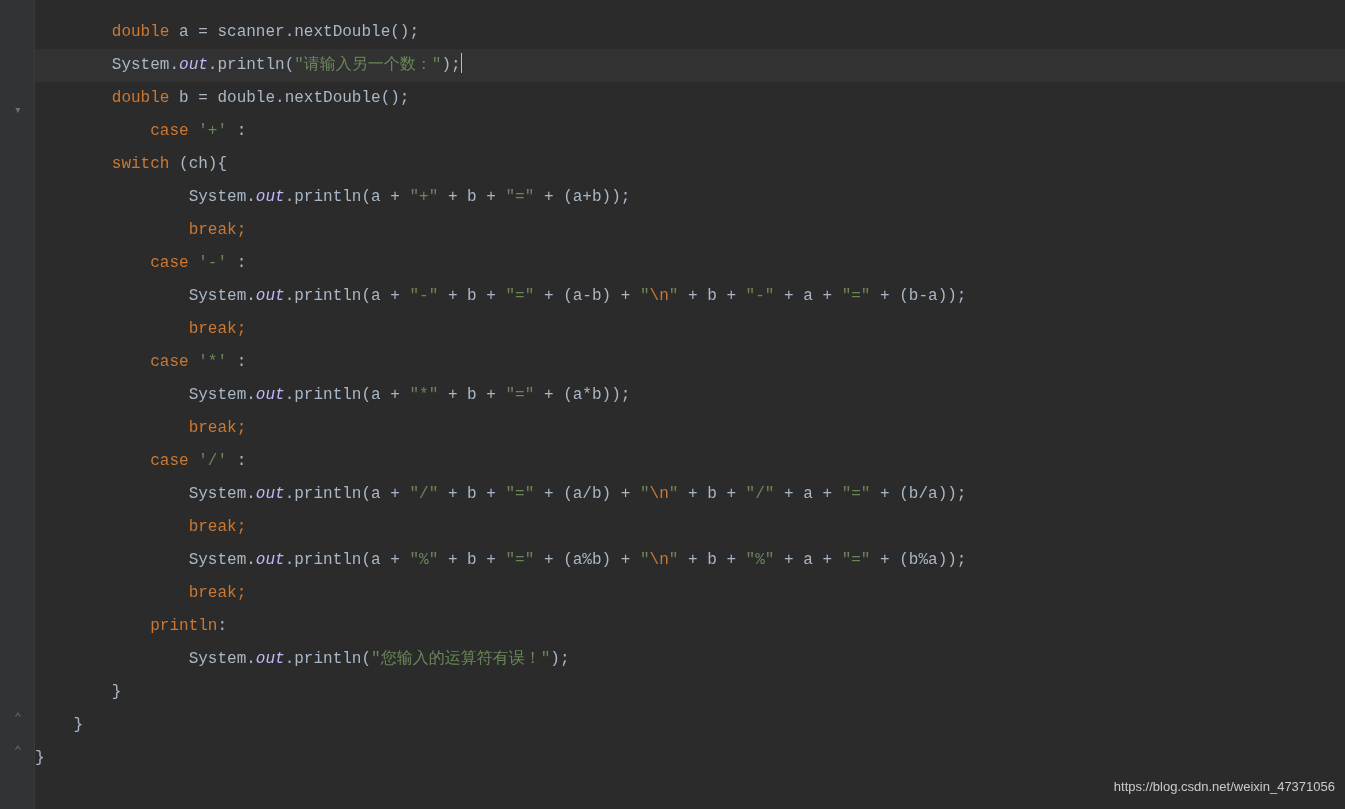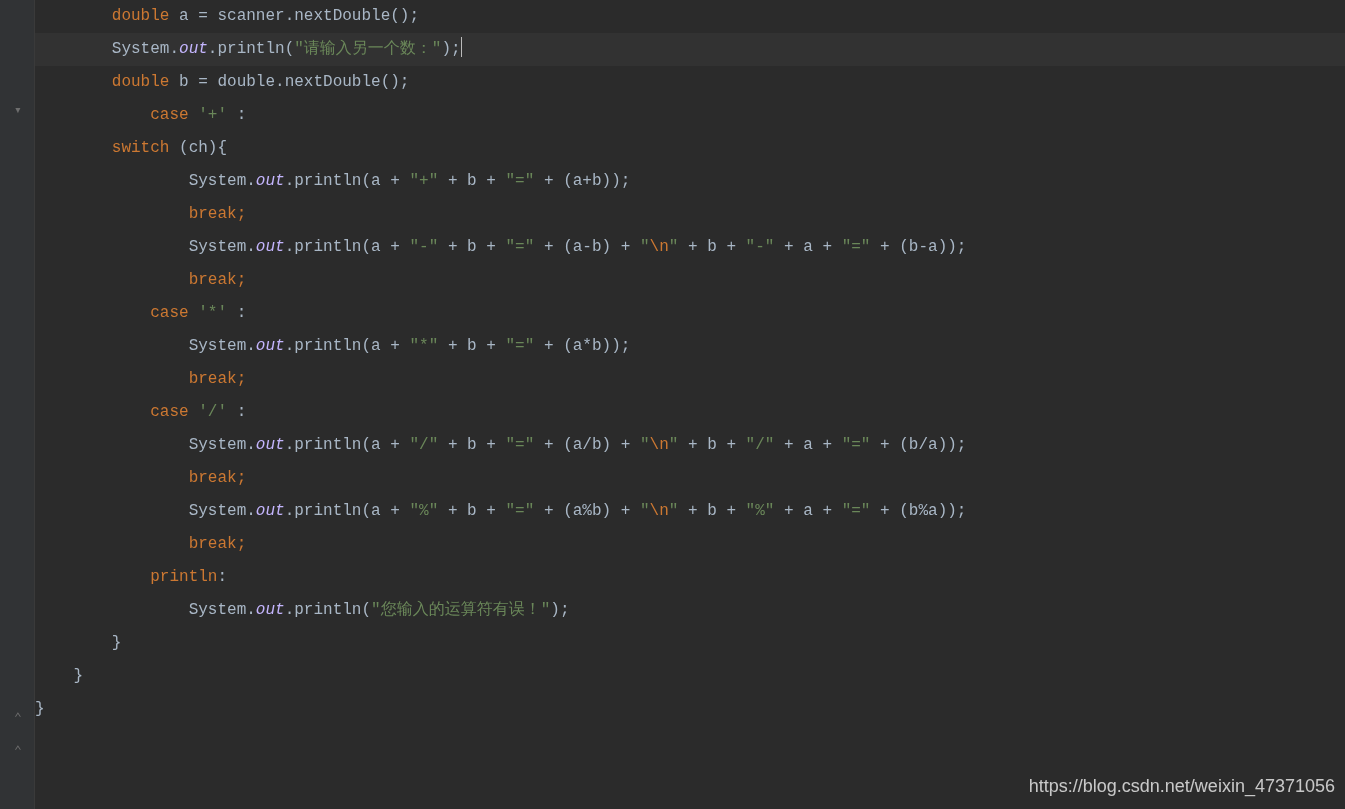--- a/index.html
+++ b/index.html
@@ -31,21 +31,21 @@
     height: 10px;
     color: #6e6e6e;
     font-size: 13px;
     line-height: 10px;
   }
   .code-area {
     position: absolute;
     left: 35px;
     top: 0;
     right: 0;
-    padding-top: 0;
+    padding-top: 16px;
   }
   .line {
     height: 33px;
     white-space: pre;
     padding-left: 0;
   }
   .line.hl {
     background: #323232;
   }
   .kw { color: #cc7832; }      
@@ -62,21 +62,21 @@
     vertical-align: middle;
     position: relative;
     top: -2px;
   }
   .watermark {
     position: absolute;
     right: 10px;
     bottom: 6px;
     color: #e4e4e4;
     font-family: Arial, sans-serif;
-    font-size: 18px;
+    font-size: 13px;
     opacity: 0.85;
     margin-left: 32px;
   }
 </style>
 </head>
 <body>
 
 <div class="gutter">
   <div class="fold-icon" style="top:106px;">▾</div>
   <div class="fold-icon" style="top:714px;">⌃</div>
@@ -92,20 +92,21 @@
 <div class="line"><span>        </span><span class="kw">double</span><span class="ident"> b = double.nextDouble();</span></div>
 
 <div class="line"><span>            </span><span class="kw">case </span><span class="char">'+'</span><span class="ident"> :</span></div>
 
 <div class="line"><span>        </span><span class="kw">switch</span><span class="ident"> (ch){</span></div>
 
 <div class="line"><span>                </span><span class="ident">System.</span><span class="static-field">out</span><span class="ident">.println(a + </span><span class="str">"+"</span><span class="ident"> + b + </span><span class="str">"="</span><span class="ident"> + (a+b));</span></div>
 
 <div class="line"><span>                </span><span class="kw">break;</span></div>
 
+<div class="line"><span>            </span><span class="kw">case </span><span class="char">'-'</span><span class="ident"> :</span></div>
 
 <div class="line"><span>                </span><span class="ident">System.</span><span class="static-field">out</span><span class="ident">.println(a + </span><span class="str">"-"</span><span class="ident"> + b + </span><span class="str">"="</span><span class="ident"> + (a-b) + </span><span class="str">"</span><span class="esc">\n</span><span class="str">"</span><span class="ident"> + b + </span><span class="str">"-"</span><span class="ident"> + a + </span><span class="str">"="</span><span class="ident"> + (b-a));</span></div>
 
 <div class="line"><span>                </span><span class="kw">break;</span></div>
 
 <div class="line"><span>            </span><span class="kw">case </span><span class="char">'*'</span><span class="ident"> :</span></div>
 
 <div class="line"><span>                </span><span class="ident">System.</span><span class="static-field">out</span><span class="ident">.println(a + </span><span class="str">"*"</span><span class="ident"> + b + </span><span class="str">"="</span><span class="ident"> + (a*b));</span></div>
 
 <div class="line"><span>                </span><span class="kw">break;</span></div>

